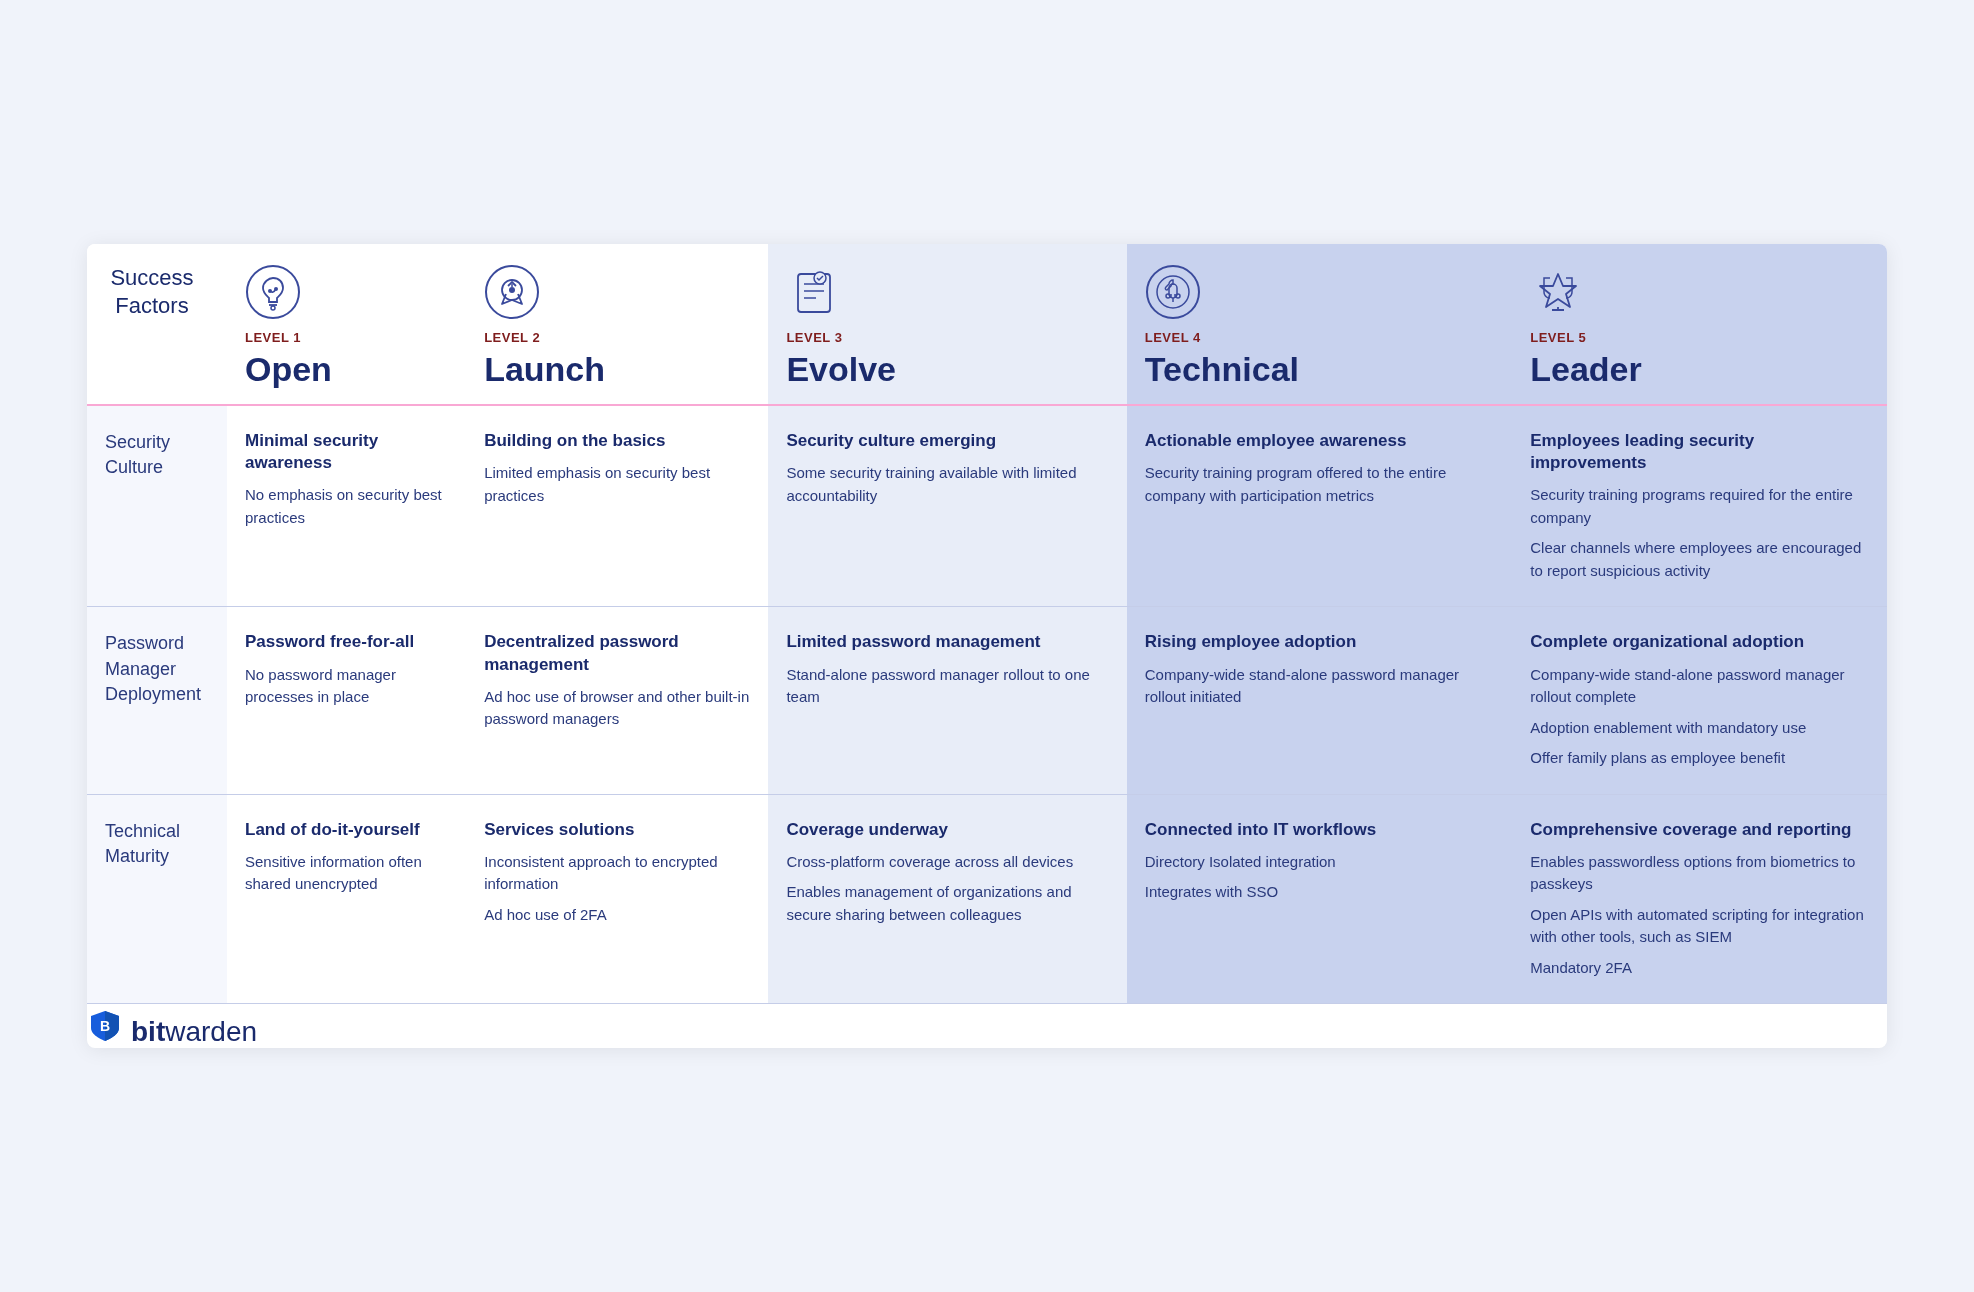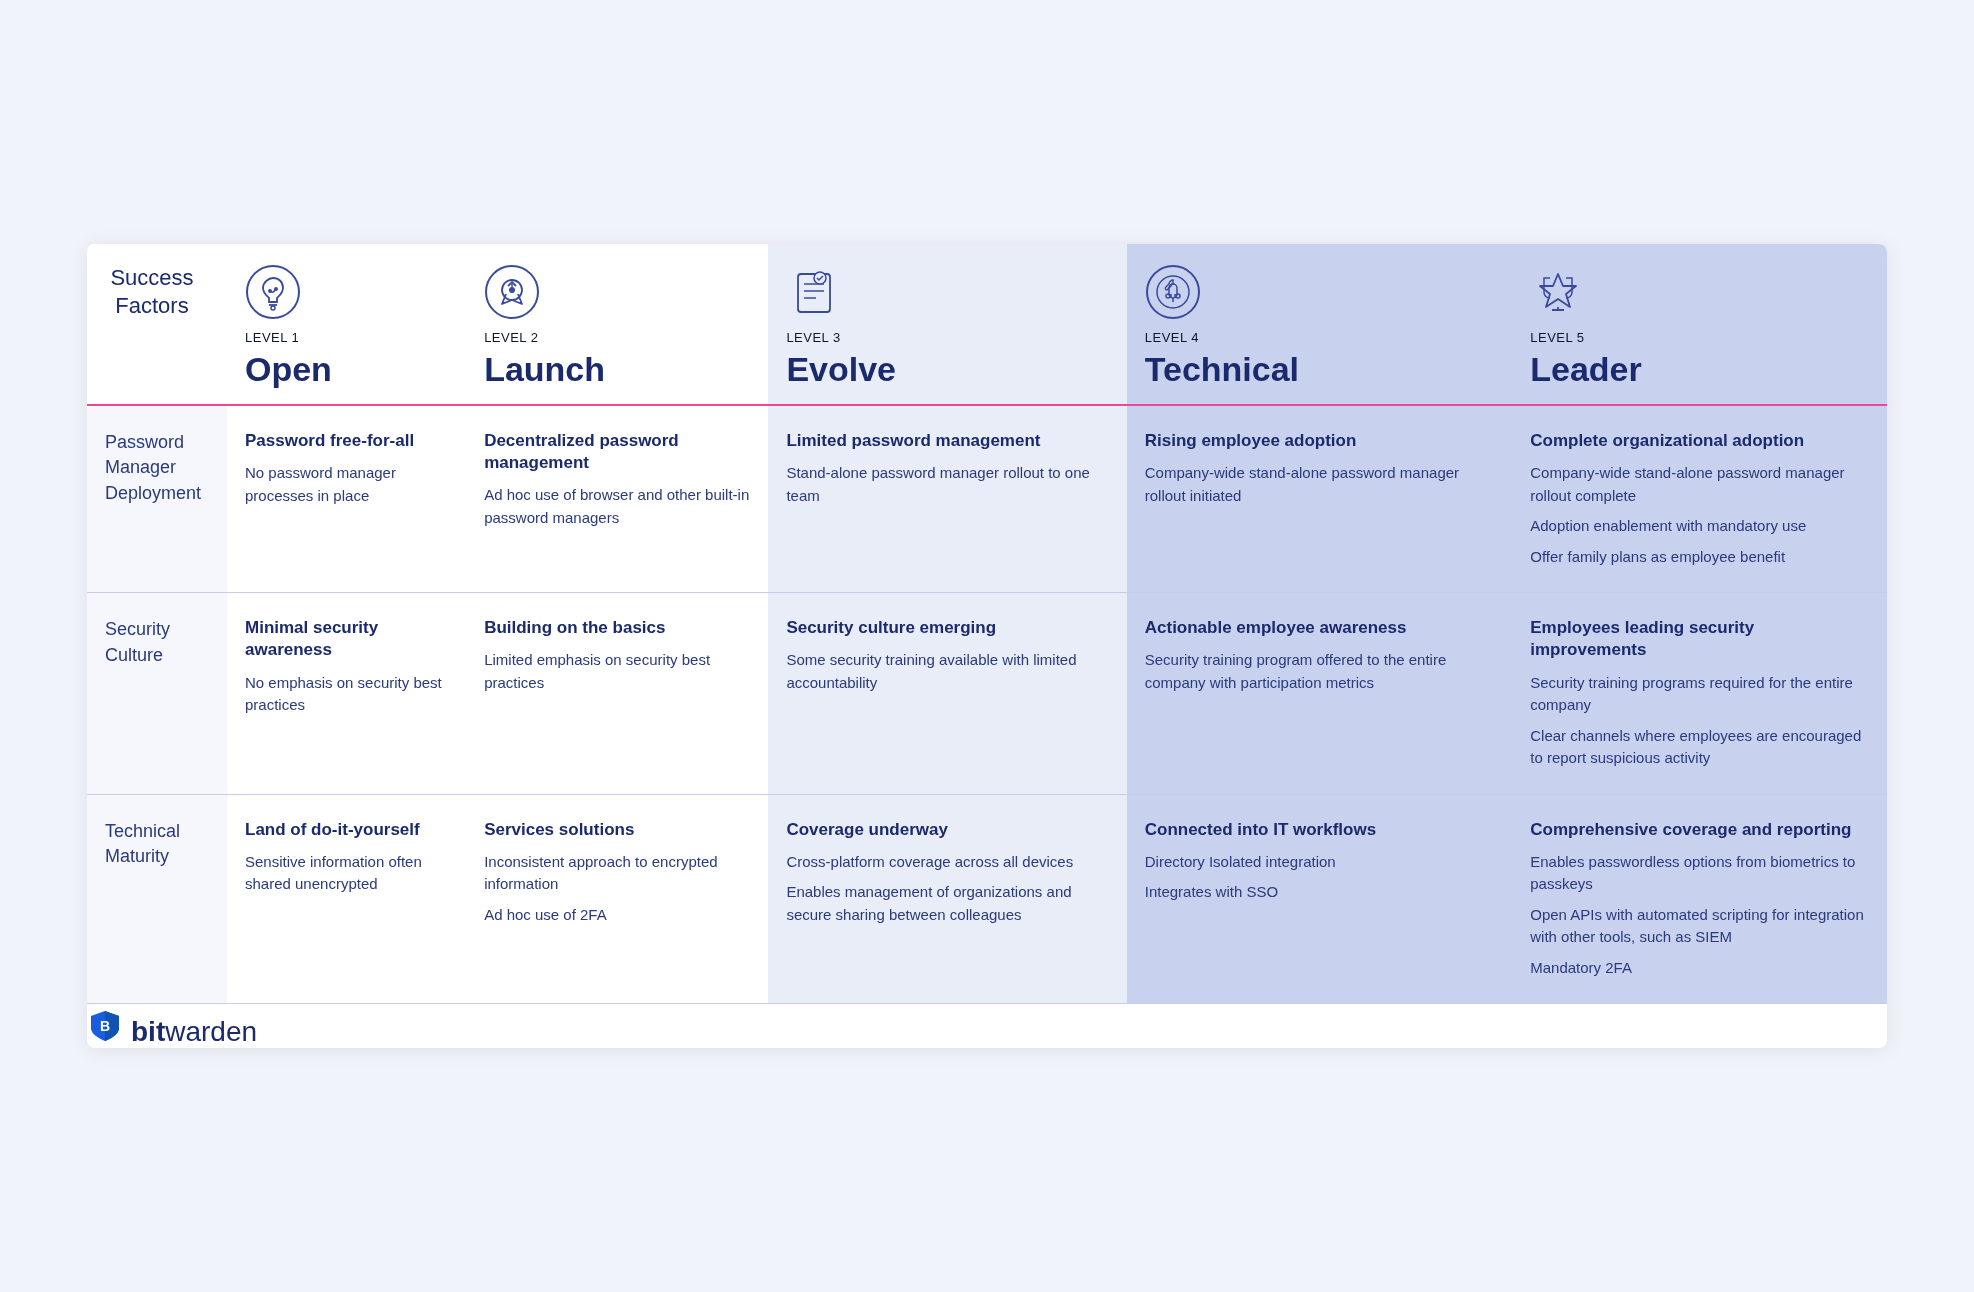--- a/index.html
+++ b/index.html
@@ -24,21 +24,21 @@
     }
     table {
       width: 100%;
       border-collapse: collapse;
     }
     
     .header-row th {
       background: #fff;
       padding: 20px 18px 16px 18px;
       vertical-align: top;
-      border-bottom: 2px solid #ec4899;
+      border-bottom: 2px solid #f9a8d4;
     }
     .header-row th.col-factor {
       background: #fff;
     }
     .header-row th.col-l1 { background: #fff; }
     .header-row th.col-l2 { background: #fff; }
     .header-row th.col-l3 { background: #e8edf8; }
     .header-row th.col-l4 { background: #c8d2ee; }
     .header-row th.col-l5 { background: #c8d2ee; }
 
@@ -48,22 +48,22 @@
       align-items: flex-start;
       gap: 6px;
     }
     .level-header .icon-wrap {
       width: 56px;
       height: 56px;
       margin-bottom: 4px;
     }
     .level-header .level-label {
       font-size: 13px;
-      color: #0f172a;
-      font-weight: 400;
+      color: #7f1d1d;
+      font-weight: 700;
       letter-spacing: 0.5px;
       text-transform: uppercase;
     }
     .level-header .level-name {
       font-size: 34px;
       color: #1a2a6c;
       font-weight: 600;
       line-height: 1.1;
     }
     .factor-header {
@@ -244,20 +244,54 @@
                 </svg>
               </div>
               <div class="level-label">LEVEL 5</div>
               <div class="level-name">Leader</div>
             </div>
           </th>
         </tr>
       </thead>
       <tbody id="table-body">
       <tr class="data-row">
+            <td class="col-factor">Security Culture</td>
+            <td class="col-l1">
+              <div class="cell-title">Minimal security awareness</div>
+              <div class="cell-body">
+                <p>No emphasis on security best practices</p>
+              </div>
+            </td>
+            <td class="col-l2">
+              <div class="cell-title">Building on the basics</div>
+              <div class="cell-body">
+                <p>Limited emphasis on security best practices</p>
+              </div>
+            </td>
+            <td class="col-l3">
+              <div class="cell-title">Security culture emerging</div>
+              <div class="cell-body">
+                <p>Some security training available with limited accountability</p>
+              </div>
+            </td>
+            <td class="col-l4">
+              <div class="cell-title">Actionable employee awareness</div>
+              <div class="cell-body">
+                <p>Security training program offered to the entire company with participation metrics</p>
+              </div>
+            </td>
+            <td class="col-l5">
+              <div class="cell-title">Employees leading security improvements</div>
+              <div class="cell-body">
+                <p>Security training programs required for the entire company</p>
+                <p>Clear channels where employees are encouraged to report suspicious activity</p>
+              </div>
+            </td>
+          </tr>
+          <tr class="data-row">
             <td class="col-factor">Password Manager Deployment</td>
             <td class="col-l1">
               <div class="cell-title">Password free-for-all</div>
               <div class="cell-body">
                 <p>No password manager processes in place</p>
               </div>
             </td>
             <td class="col-l2">
               <div class="cell-title">Decentralized password management</div>
               <div class="cell-body">
@@ -275,54 +309,20 @@
               <div class="cell-body">
                 <p>Company-wide stand-alone password manager rollout initiated</p>
               </div>
             </td>
             <td class="col-l5">
               <div class="cell-title">Complete organizational adoption</div>
               <div class="cell-body">
                 <p>Company-wide stand-alone password manager rollout complete</p>
                 <p>Adoption enablement with mandatory use</p>
                 <p>Offer family plans as employee benefit</p>
-              </div>
-            </td>
-          </tr>
-          <tr class="data-row">
-            <td class="col-factor">Security Culture</td>
-            <td class="col-l1">
-              <div class="cell-title">Minimal security awareness</div>
-              <div class="cell-body">
-                <p>No emphasis on security best practices</p>
-              </div>
-            </td>
-            <td class="col-l2">
-              <div class="cell-title">Building on the basics</div>
-              <div class="cell-body">
-                <p>Limited emphasis on security best practices</p>
-              </div>
-            </td>
-            <td class="col-l3">
-              <div class="cell-title">Security culture emerging</div>
-              <div class="cell-body">
-                <p>Some security training available with limited accountability</p>
-              </div>
-            </td>
-            <td class="col-l4">
-              <div class="cell-title">Actionable employee awareness</div>
-              <div class="cell-body">
-                <p>Security training program offered to the entire company with participation metrics</p>
-              </div>
-            </td>
-            <td class="col-l5">
-              <div class="cell-title">Employees leading security improvements</div>
-              <div class="cell-body">
-                <p>Security training programs required for the entire company</p>
-                <p>Clear channels where employees are encouraged to report suspicious activity</p>
               </div>
             </td>
           </tr>
           <tr class="data-row">
             <td class="col-factor">Technical Maturity</td>
             <td class="col-l1">
               <div class="cell-title">Land of do-it-yourself</div>
               <div class="cell-body">
                 <p>Sensitive information often shared unencrypted</p>
               </div>

